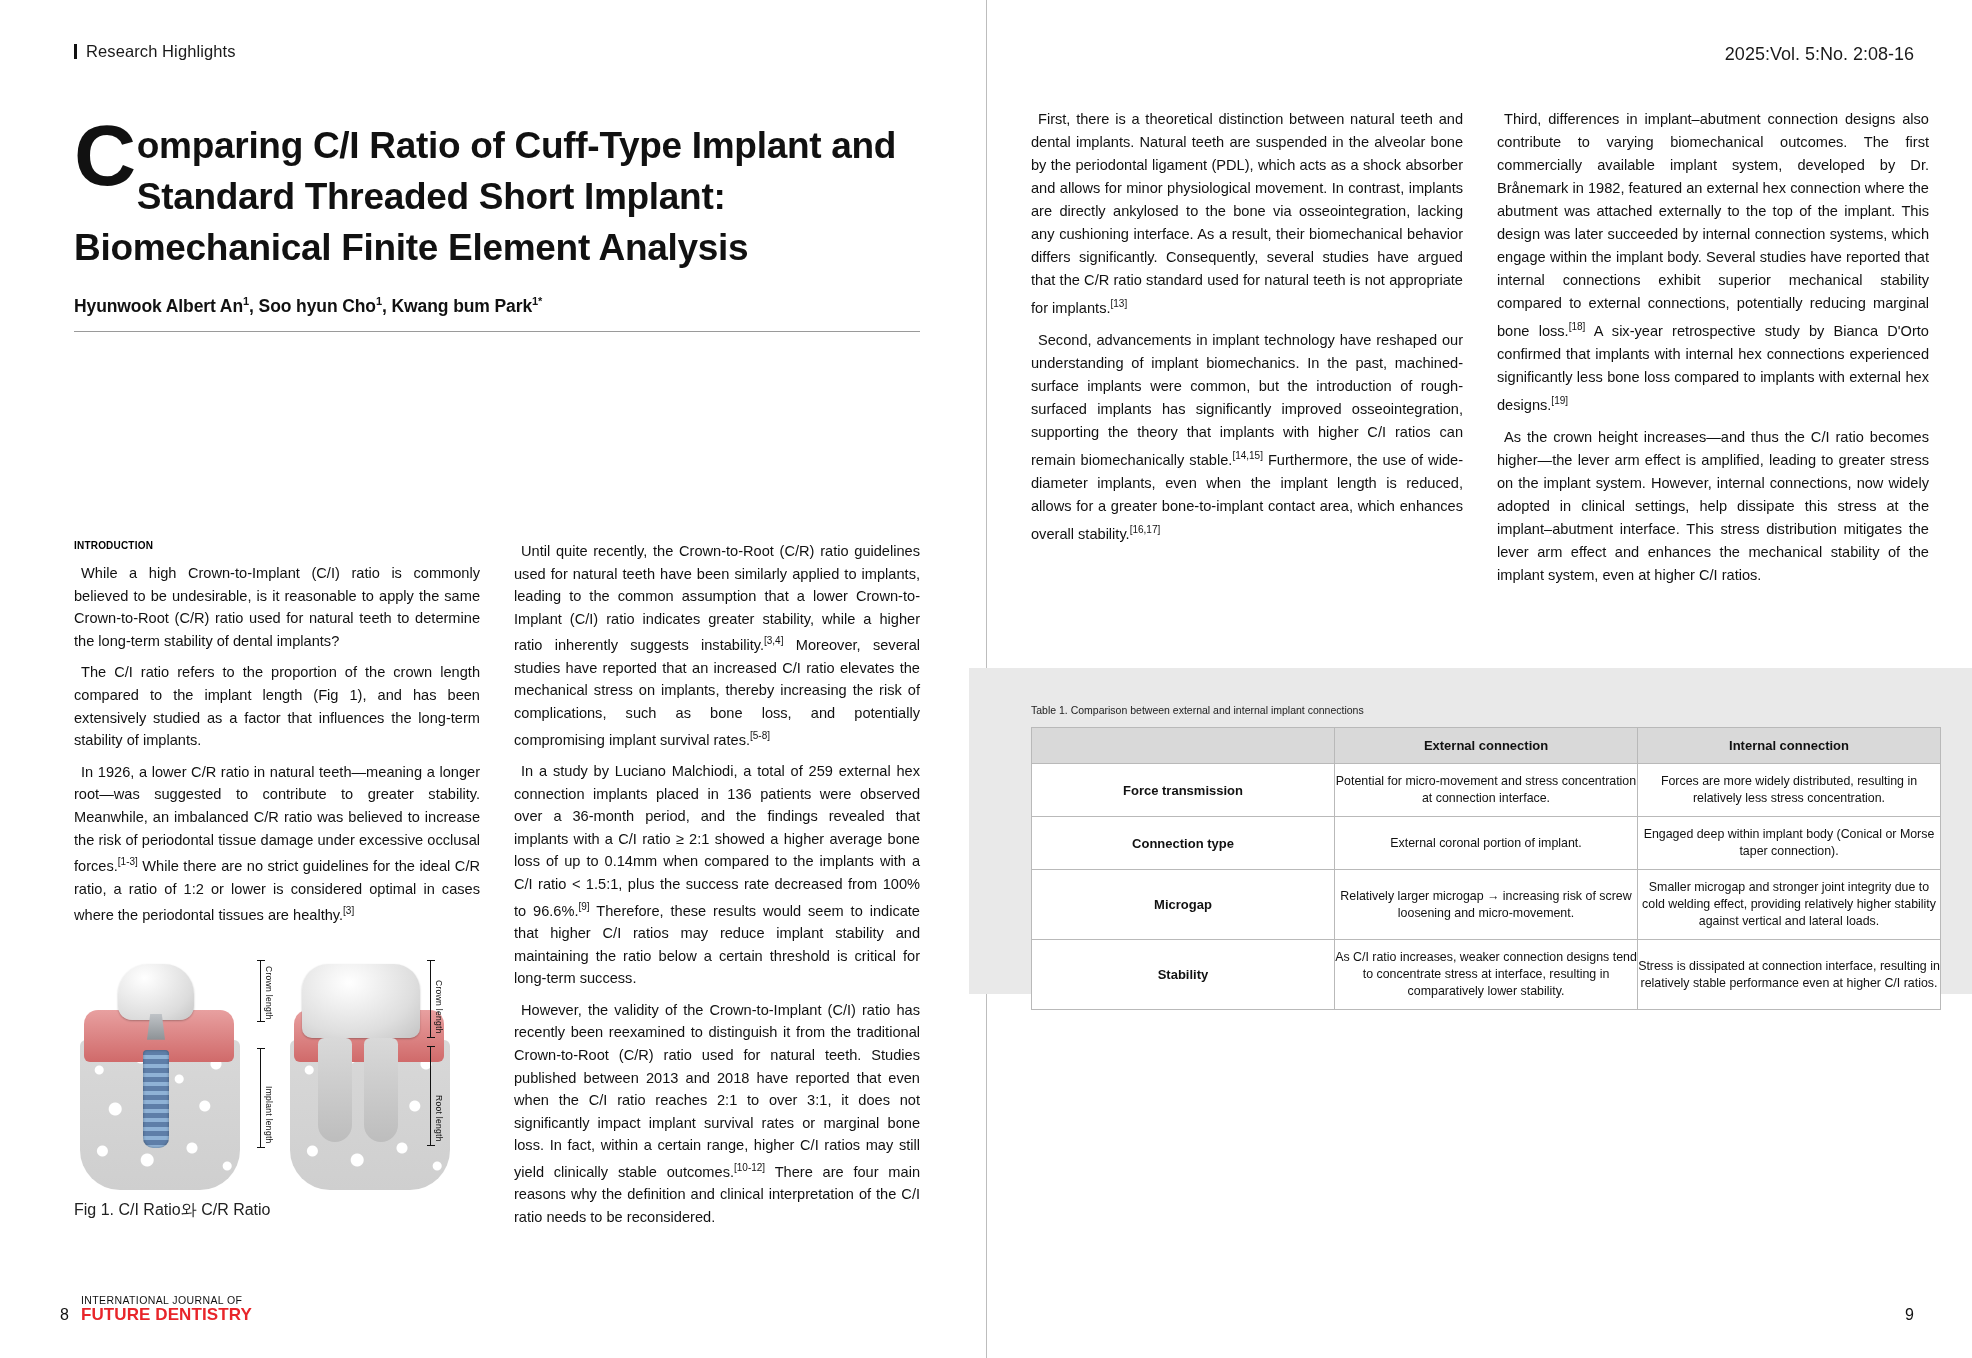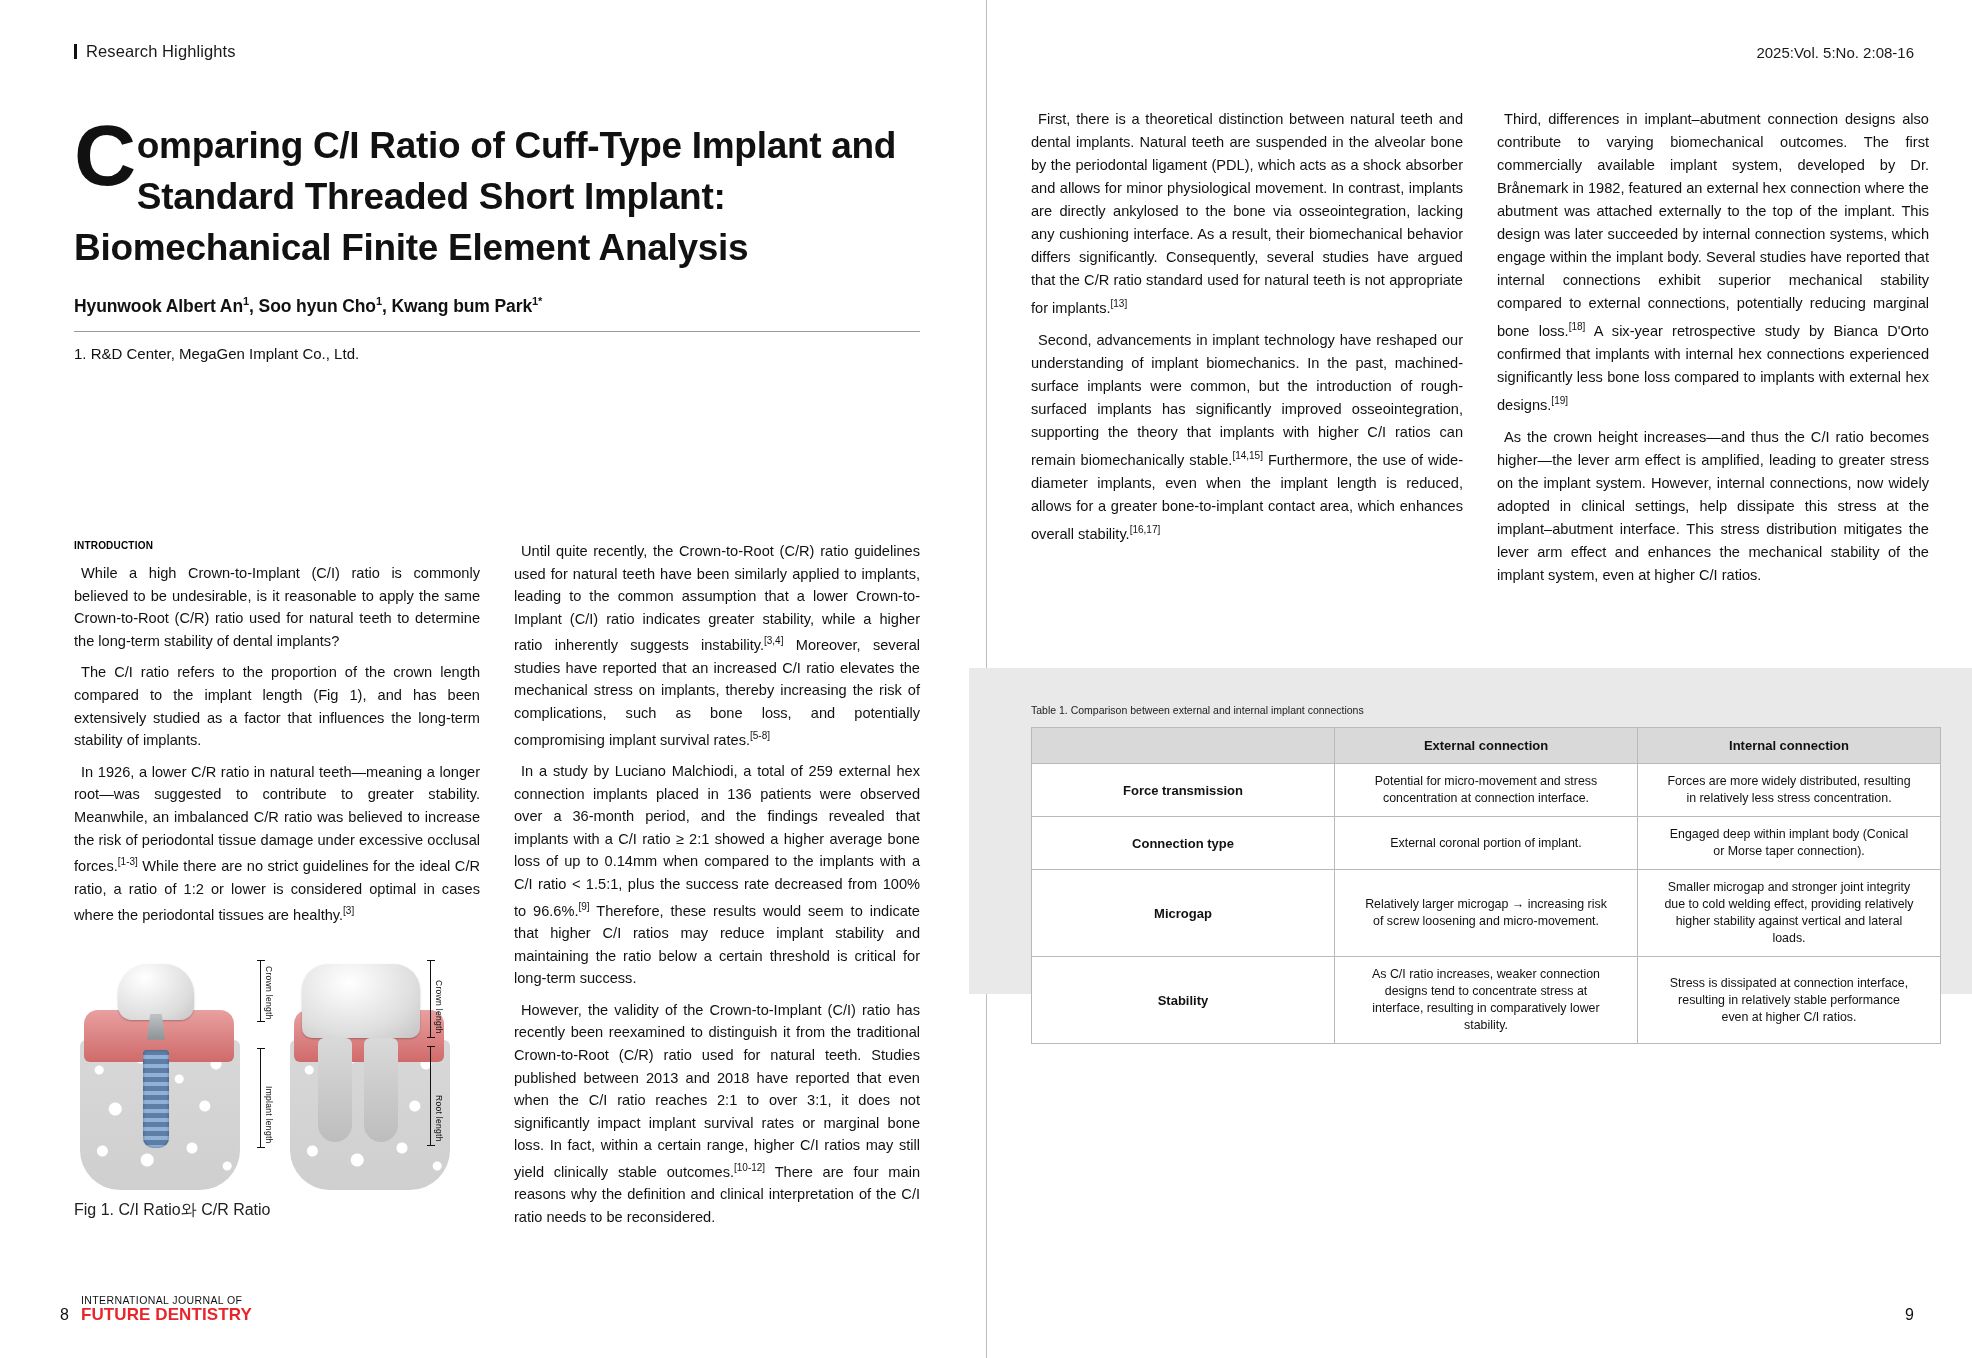--- a/index.html
+++ b/index.html
@@ -19,21 +19,21 @@
   .run-head {
     position:absolute; top:42px; left:74px;
     font-size:16.5px; color:#1a1a1a; letter-spacing:0.1px;
   }
   .run-head .bar {
     display:inline-block; width:3px; height:15px; background:#111;
     vertical-align:-2px; margin-right:9px;
   }
   .run-head-right {
     position:absolute; top:44px; right:58px;
-    font-size:15px; color:#1a1a1a;
+    font-size:18px; color:#1a1a1a;
   }
 
   
   .title-wrap { position:absolute; top:120px; left:74px; width:846px; }
   .title {
     font-size:37px; line-height:51px; font-weight:bold; color:#111;
     letter-spacing:-0.3px; margin:0;
   }
   .title .dropcap {
     float:left;
@@ -156,21 +156,21 @@
     width:1181px; height:326px; background:#e9e9e9;
   }
   .table-inner { position:absolute; left:62px; top:36px; width:910px; }
   .table-cap { font-size:10.5px; color:#222; margin-bottom:11px; }
   table.cmp {
     width:910px; border-collapse:collapse; background:#fff;
     table-layout:fixed;
   }
   table.cmp th, table.cmp td {
     border:1px solid #b9b9b9;
-    padding:9px 26px;
+    padding:9px 0;
     font-size:12.4px; line-height:17px;
     text-align:center; vertical-align:middle;
     color:#111;
   }
   table.cmp thead th { background:#d9d9d9; font-weight:bold; font-size:13px; }
   table.cmp thead th.corner { background:#d9d9d9; }
   table.cmp tbody th {
     background:#fff; font-weight:bold; font-size:13px; width:150px;
   }
 
@@ -192,21 +192,20 @@
     <div class="run-head">
       <span class="bar"></span><span>Research Highlights</span>
     </div>
 
     <div class="title-wrap">
       <h1 class="title"><span class="dropcap">C</span><span>omparing C/I Ratio of Cuff-Type Implant and Standard Threaded Short Implant: Biomechanical Finite Element Analysis</span></h1>
       <div class="authors">
         Hyunwook Albert An<sup>1</sup>, Soo hyun Cho<sup>1</sup>, Kwang bum Park<sup>1*</sup>
       </div>
       <div class="rule"></div>
-      <div class="affil">1. R&amp;D Center, MegaGen Implant Co., Ltd.</div>
     </div>
 
     <div class="lcols">
 
       <div class="lcol">
         <div class="sec-head">INTRODUCTION</div>
         <p class="body">While a high Crown-to-Implant (C/I) ratio is commonly believed to be undesirable, is it reasonable to apply the same Crown-to-Root (C/R) ratio used for natural teeth to determine the long-term stability of dental implants?</p>
         <p class="body">The C/I ratio refers to the proportion of the crown length compared to the implant length (Fig 1), and has been extensively studied as a factor that influences the long-term stability of implants.</p>
         <p class="body">In 1926, a lower C/R ratio in natural teeth—meaning a longer root—was suggested to contribute to greater stability. Meanwhile, an imbalanced C/R ratio was believed to increase the risk of periodontal tissue damage under excessive occlusal forces.<sup>[1-3]</sup> While there are no strict guidelines for the ideal C/R ratio, a ratio of 1:2 or lower is considered optimal in cases where the periodontal tissues are healthy.<sup>[3]</sup></p>
 

